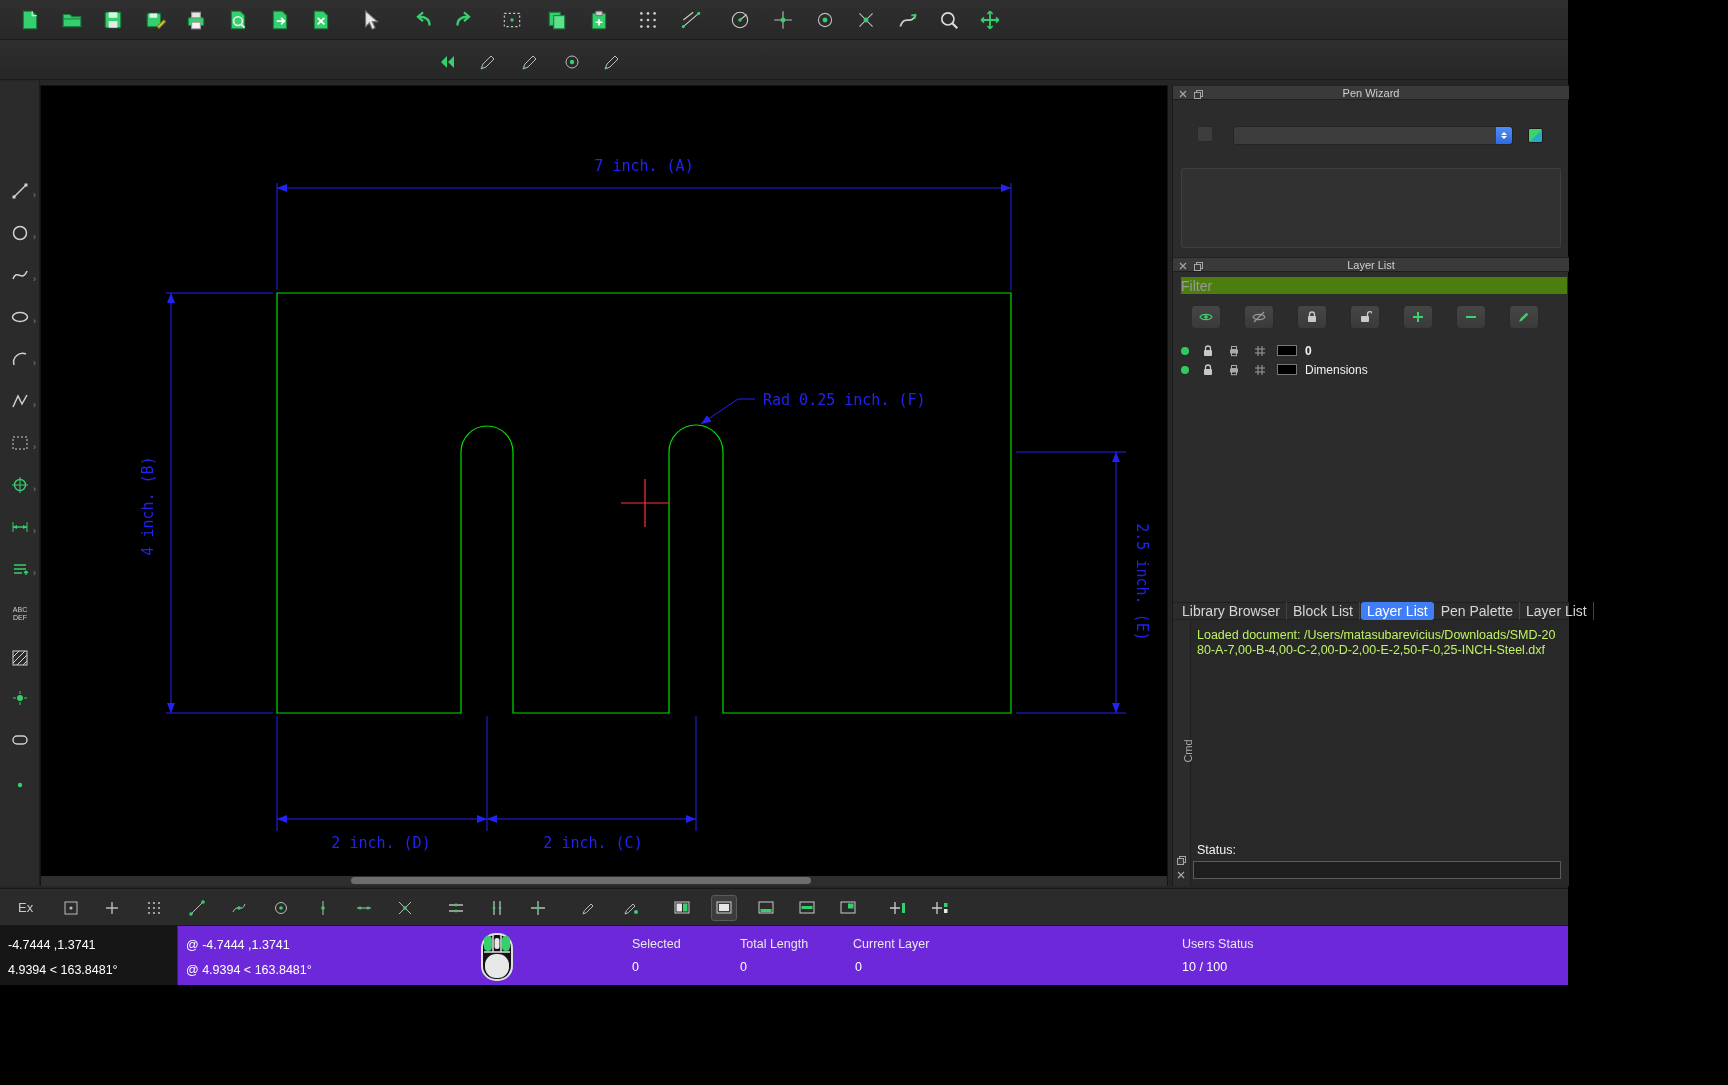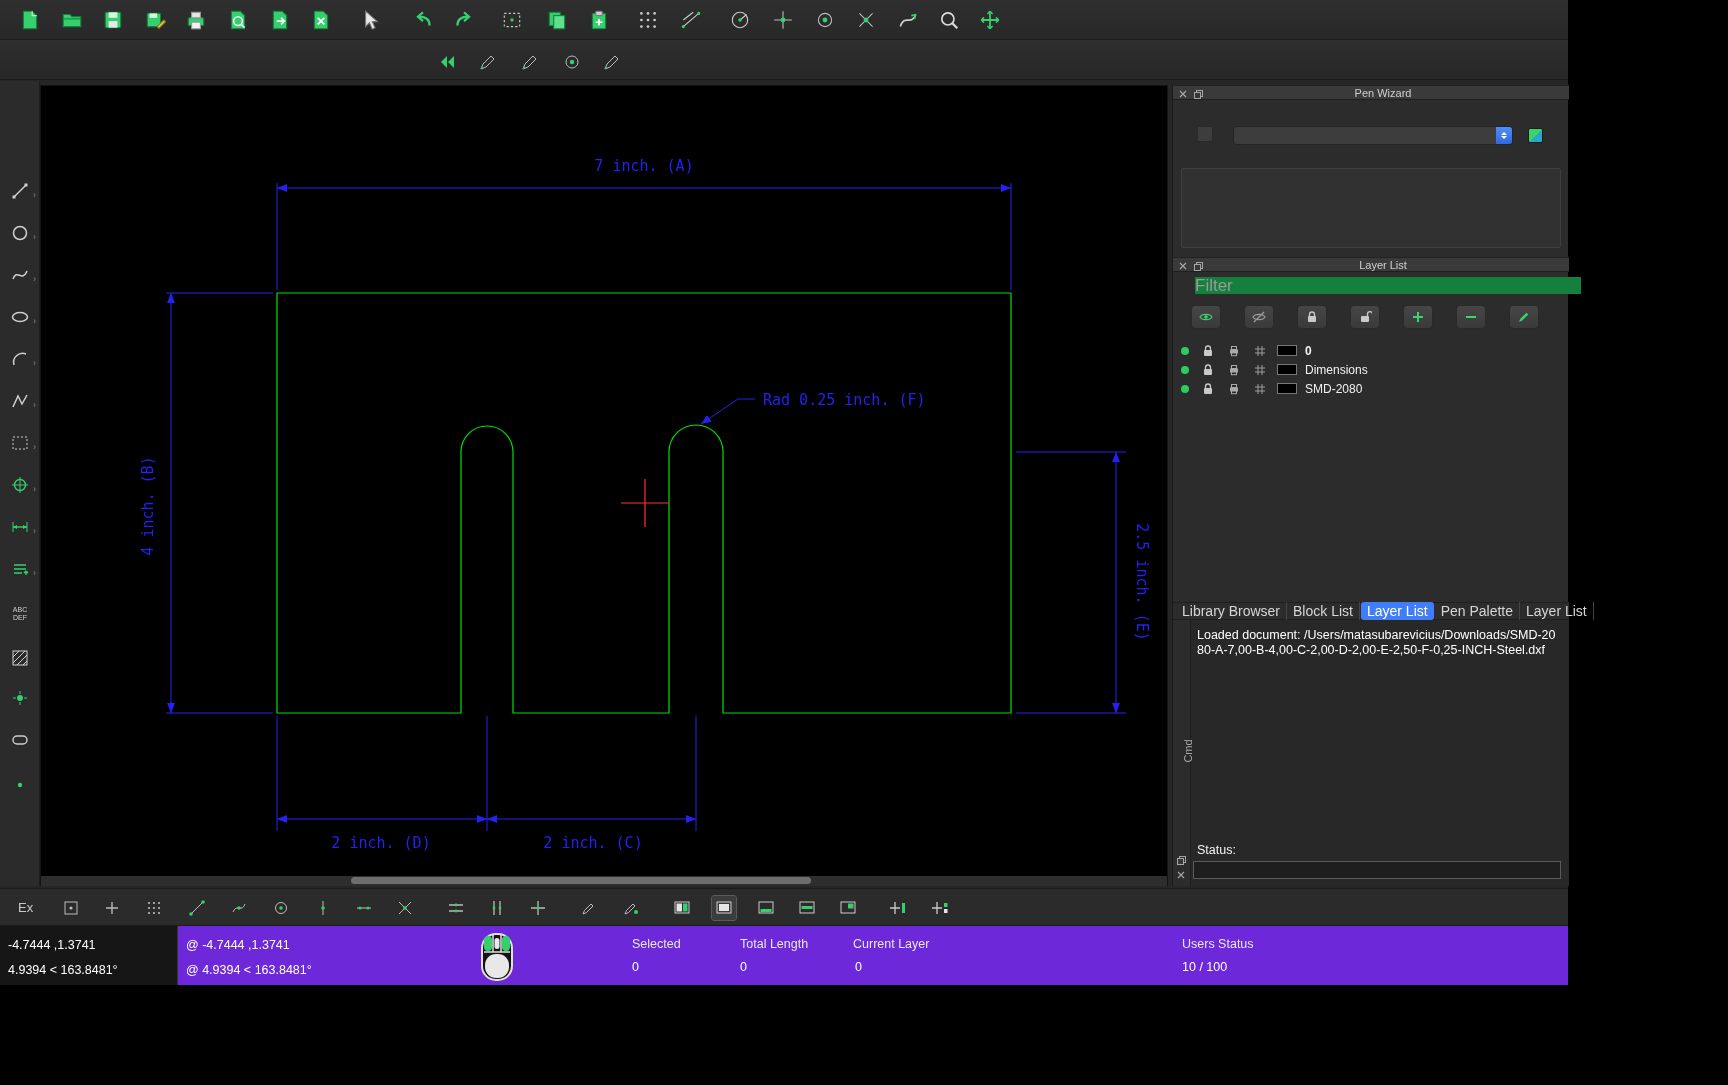--- a/index.html
+++ b/index.html
@@ -48,40 +48,40 @@
   .dtitle .ttext { width:100%; text-align:center; color:#d8d8d8; font-size:12px; }
   .canvas-wrap { position:absolute; left:0; top:22px; width:1126px; height:768px; background:#000; }
   .hscroll { position:absolute; left:0; top:790px; width:1126px; height:10px; background:#2e2e2e; }
   .hthumb { position:absolute; left:310px; top:1px; width:460px; height:7px; background:#6d6d6d; border-radius:4px; }
 
   
   .dock { position:absolute; left:1172px; top:85px; width:396px; height:801px; background:#2c2c2c;
           border-left:1px solid #1a1a1a; }
   .phead { position:absolute; left:0; width:396px; height:15px; background:#3a3a3a;
            border-top:1px solid #222; border-bottom:1px solid #1f1f1f; }
-  .phead .ptitle { position:absolute; left:12px; width:100%; text-align:center; top:1px;
+  .phead .ptitle { position:absolute; left:0; width:100%; text-align:center; top:1px;
                    color:#cfcfcf; font-size:11px; }
   .hbtn { position:absolute; top:3px; width:10px; height:10px; display:flex; align-items:center; justify-content:center; }
   .pw-minibtn { position:absolute; left:24px; top:41px; width:16px; height:16px; background:#3d3d3d;
                 border:1px solid #2a2a2a; border-radius:2px; }
   .pw-combo { position:absolute; left:60px; top:41px; width:280px; height:19px; background:#3c3c3c;
               border:1px solid #242424; border-radius:3px; }
   .pw-combo .cap { position:absolute; right:0; top:0; width:16px; height:17px;
                    background:linear-gradient(#4f8df8,#2f6ae0); border-radius:0 3px 3px 0;
                    display:flex; flex-direction:column; align-items:center; justify-content:center; gap:1px; }
   .pw-combo .cap i { width:0; height:0; border-left:3px solid transparent; border-right:3px solid transparent; }
   .pw-combo .cap i.up { border-bottom:3px solid #fff; }
   .pw-combo .cap i.dn { border-top:3px solid #fff; }
   .pw-color { position:absolute; left:355px; top:43px; width:15px; height:15px; border:1px solid #1c1c1c;
               background:linear-gradient(135deg,#3bd36b 50%,#2aa7c9 50%); border-radius:2px; }
   .pw-box { position:absolute; left:8px; top:83px; width:380px; height:80px; background:#313131;
             border:1px solid #3e3e3e; border-radius:2px; }
 
-  .filter-input { position:absolute; left:22px; top:192px; width:386px; height:17px; background:#15803d;
-                  border:none; outline:none; color:#ddd; font-size:17px; font-family:"Liberation Sans",sans-serif; }
+  .filter-input { position:absolute; left:8px; top:192px; width:386px; height:17px; background:#4d7c0f;
+                  border:none; outline:none; color:#ddd; font-size:14px; font-family:"Liberation Sans",sans-serif; }
   .filter-input::placeholder { color:#9a9a9a; }
   .lbtn { position:absolute; top:220px; width:30px; height:24px; background:linear-gradient(#464646,#3a3a3a);
           border:1px solid #2a2a2a; border-radius:4px; display:flex; align-items:center; justify-content:center; }
   .lrow { position:absolute; left:0; width:396px; height:19px; display:flex; align-items:center; }
   .lrow .vdot { position:absolute; left:8px; width:8px; height:8px; border-radius:50%; background:#2ecc5e; }
   .lrow .ic { position:absolute; }
   .lrow .sw { position:absolute; left:104px; width:20px; height:11px; background:#000; border:1px solid #777; }
   .lrow .lname { position:absolute; left:132px; color:#f0f0f0; font-size:12px; }
   .lrow.first .lname { font-weight:bold; }
 
@@ -89,21 +89,21 @@
            border-top:1px solid #1f1f1f; border-bottom:1px solid #1f1f1f;
            display:flex; align-items:center; padding-left:3px; }
   .dtab { color:#d6d6d6; font-size:14px; padding:1px 6px; border-right:1px solid #454545; white-space:nowrap; }
   .dtab.active { background:#3f7ef7; color:#fff; border-radius:3px; border-right:none; margin:0 1px; }
 
   .console { position:absolute; left:0; top:535px; width:396px; height:266px; background:#282828; }
   .cmdstrip { position:absolute; left:0; top:0; width:18px; height:266px; background:#2c2c2c;
               border-right:1px solid #1f1f1f; }
   .cmdstrip .cmdlbl { position:absolute; left:3px; top:125px; color:#aaa; font-size:11px;
                       transform:rotate(-90deg); transform-origin:center; }
-  .clog { position:absolute; left:24px; top:8px; width:362px; color:#ffffff; font-size:12.5px;
+  .clog { position:absolute; left:24px; top:8px; width:362px; color:#bef264; font-size:12.5px;
           line-height:1.18; word-break:break-all; }
   .cprompt { position:absolute; left:24px; top:223px; color:#f2f2f2; font-size:12.5px; }
   .cinput { position:absolute; left:20px; top:241px; width:368px; height:18px; background:#1e1e1e;
             border:1px solid #5a5a5a; color:#eee; font-size:12px; outline:none; font-family:"Liberation Sans",sans-serif; }
   .cmini { position:absolute; left:4px; }
 
   
   .snapbar { position:absolute; left:0; top:888px; width:1568px; height:38px; background:#2b2b2b;
              border-top:1px solid #1a1a1a; border-bottom:1px solid #1a1a1a; }
   .snapbar .exlbl { position:absolute; left:18px; top:11px; color:#c8c8c8; font-size:13px; }
@@ -850,34 +850,20 @@
           <use href="#d-lock"></use>
         </svg>
       <svg class="ic" style="left:55px" width="12" height="12">
           <use href="#d-print"></use>
         </svg>
       <svg class="ic" style="left:81px" width="12" height="12">
           <use href="#d-hash"></use>
         </svg>
       <span class="sw"></span>
       <span class="lname">Dimensions</span>
-    </div>
-    <div class="lrow" style="top:294px">
-      <span class="vdot"></span>
-      <svg class="ic" style="left:28px" width="14" height="14">
-          <use href="#d-lock"></use>
-        </svg>
-      <svg class="ic" style="left:55px" width="12" height="12">
-          <use href="#d-print"></use>
-        </svg>
-      <svg class="ic" style="left:81px" width="12" height="12">
-          <use href="#d-hash"></use>
-        </svg>
-      <span class="sw"></span>
-      <span class="lname">SMD-2080</span>
     </div>
 
     <div class="dtabs">
       <span class="dtab">Library Browser</span>
       <span class="dtab">Block List</span>
       <span class="dtab active">Layer List</span>
       <span class="dtab">Pen Palette</span>
       <span class="dtab">Layer List</span>
     </div>
 

